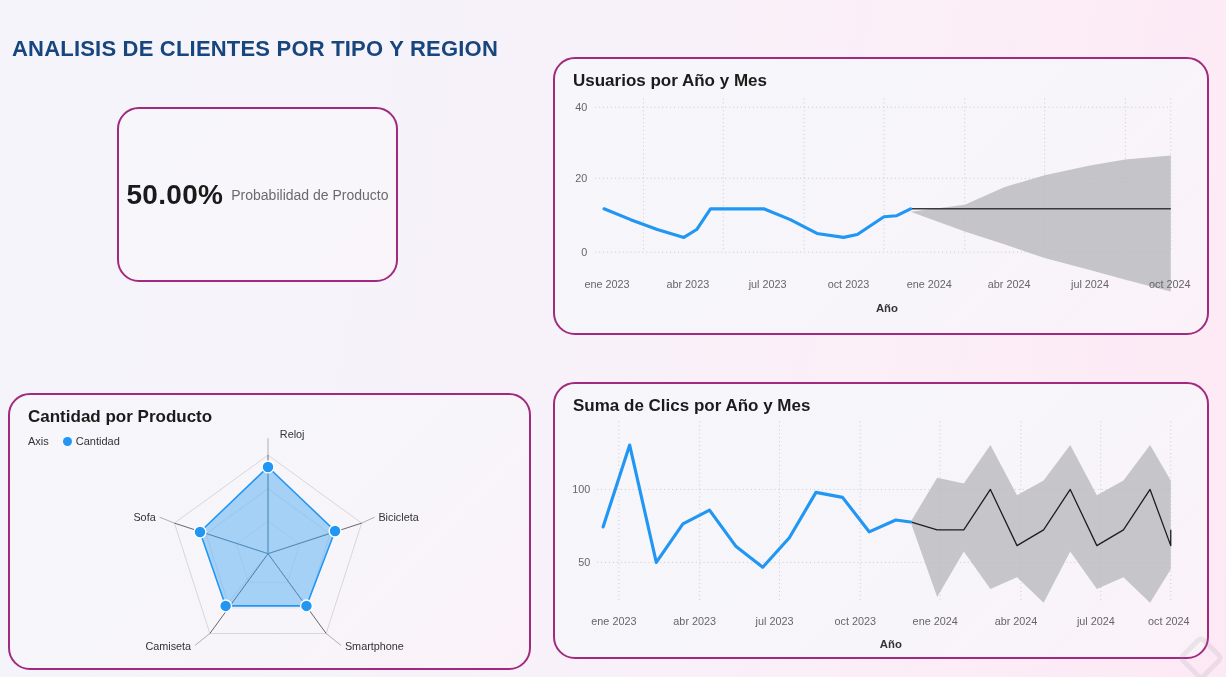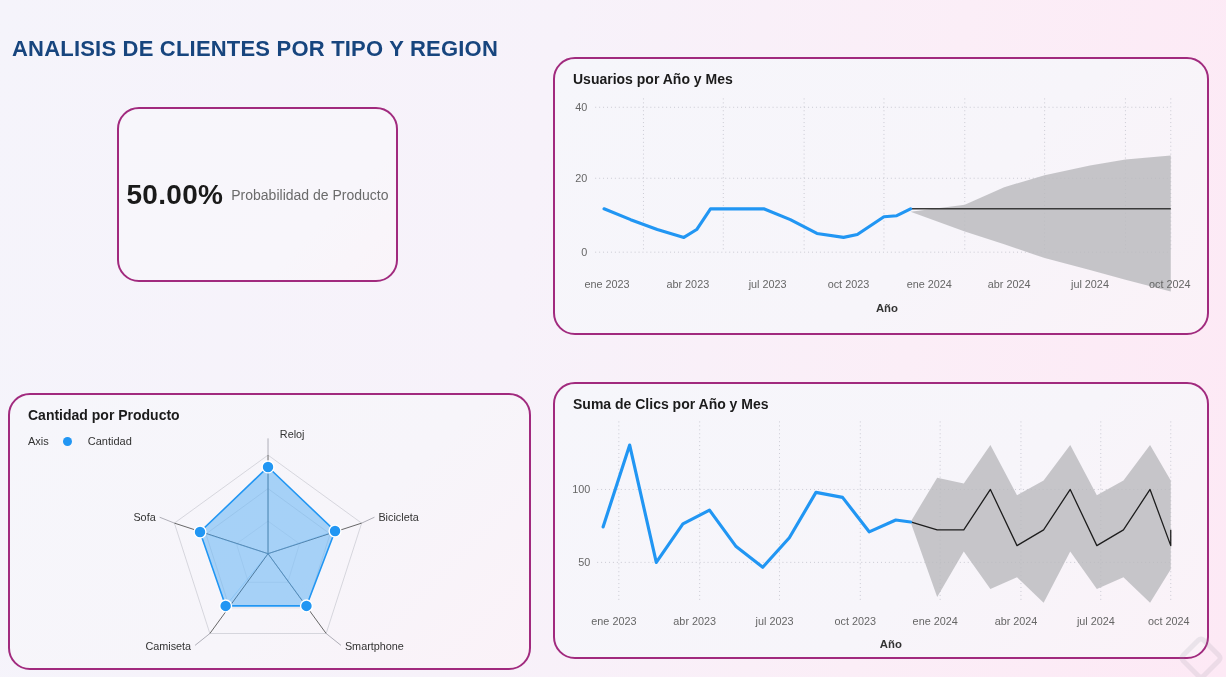--- a/index.html
+++ b/index.html
@@ -48,21 +48,21 @@
   
   .card {
     position: absolute;
     background: linear-gradient(135deg, #f6f6fb 0%, #f7f5fa 60%, #fbf2f8 100%);
     border: 2px solid #a12a7e;
     border-radius: 22px;
   }
   .card-title {
     position: absolute;
     left: 18px; top: 12px;
-    font-size: 14px;
+    font-size: 17px;
     font-weight: bold;
     color: #1b1b1b;
   }
 
   
   #kpi-card {
     left: 117px; top: 107px;
     width: 281px; height: 175px;
     background: linear-gradient(135deg,#f7f6fb 0%, #f8f6fb 70%, #faf4f9 100%);
     display: flex;
@@ -110,21 +110,21 @@
   
   .radar-legend {
     position: absolute;
     left: 18px; top: 40px;
     display: flex;
     align-items: flex-start;
     gap: 14px;
     font-size: 11px;
     color: #333;
   }
-  .legend-entry { display: flex; align-items: center; gap: 16px; }
+  .legend-entry { display: flex; align-items: center; gap: 4px; }
   .legend-dot {
     width: 9px; height: 9px; border-radius: 50%;
     background: #2196f3;
     display: inline-block;
   }
 </style>
 </head>
 <body>
 
 <div class="page-title">ANALISIS DE CLIENTES POR TIPO Y REGION</div>

